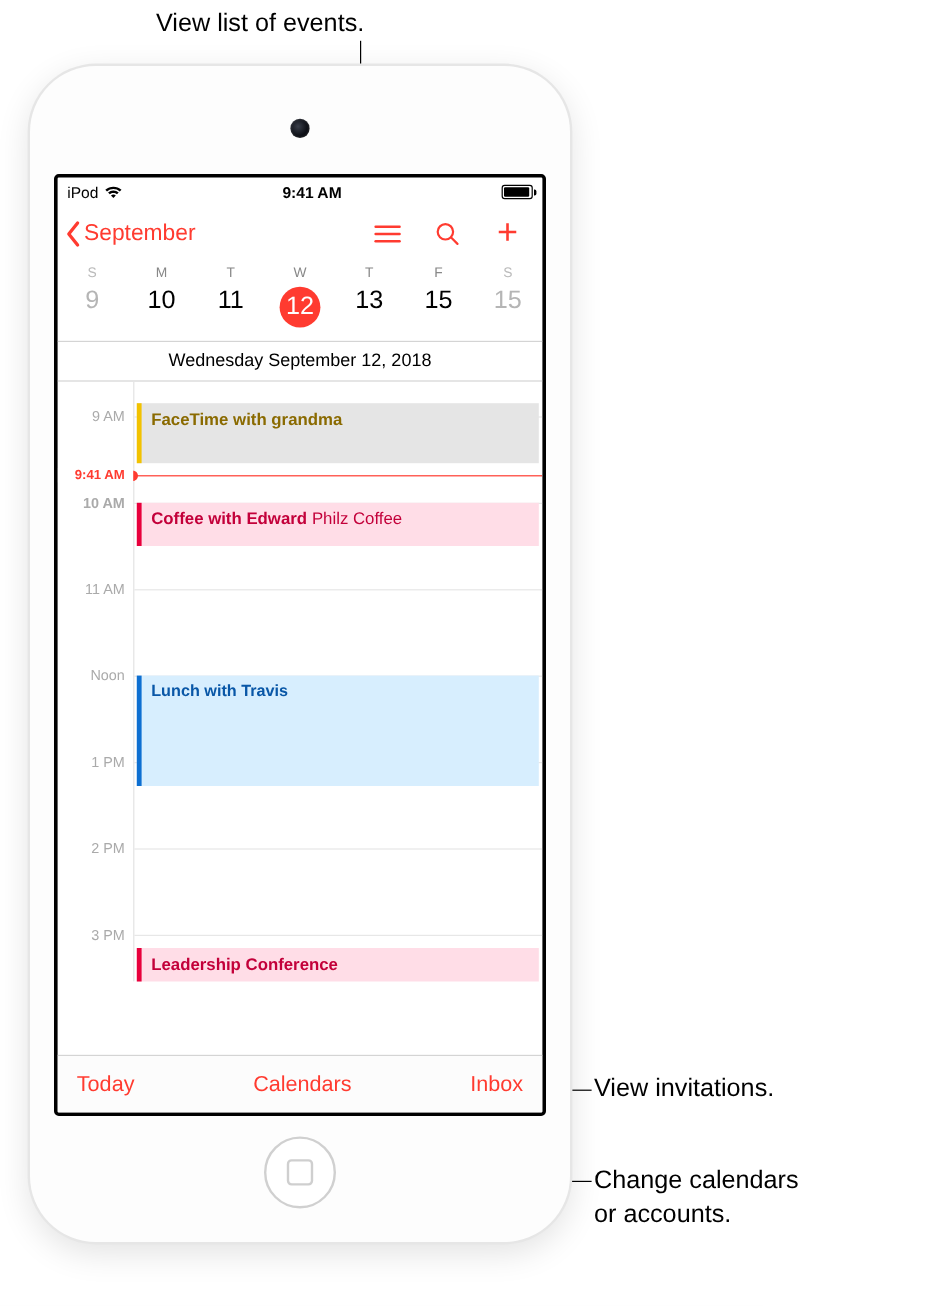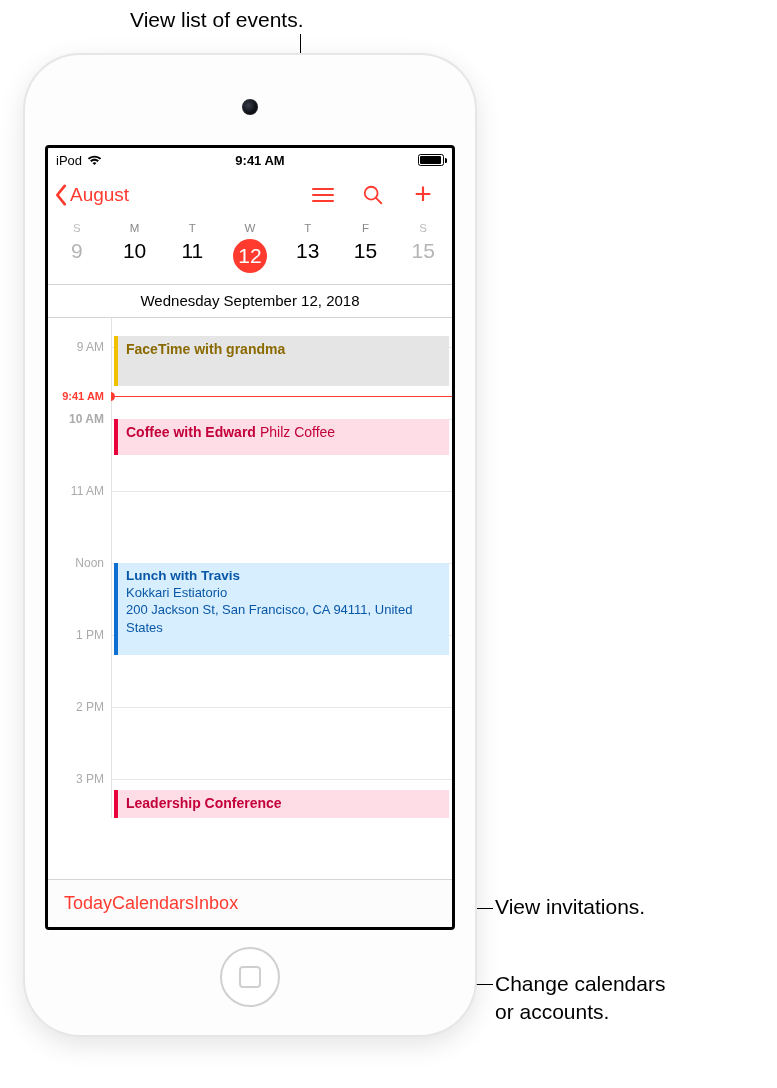--- a/index.html
+++ b/index.html
@@ -204,20 +204,21 @@
   }
 
   
   .toolbar {
     position: absolute;
     left: 0; right: 0; bottom: 0;
     height: 48px;
     border-top: 1px solid #d4d4d4;
     display: flex;
     align-items: center;
+    justify-content: space-between;
     padding: 0 16px;
     font-size: 18px;
     color: #ff3b30;
     background: #fcfcfc;
   }
 
   
   .callout {
     position: absolute;
     font-size: 21px;
@@ -264,21 +265,21 @@
             <div class="battery-fill"></div>
           </div>
       </div>
     </div>
 
     <div class="nav-bar">
       <div class="back-btn">
         <svg class="chevron-left" viewBox="0 0 14 24">
           <polyline points="11,2 3,12 11,22" fill="none" stroke="#ff3b30" stroke-width="3" stroke-linecap="round" stroke-linejoin="round"></polyline>
         </svg>
-        <span>August</span>
+        <span>September</span>
       </div>
       <div class="nav-actions">
         <div class="icon-btn">
           <div class="list-lines">
               <div></div>
               <div></div>
               <div></div>
             </div>
         </div>
         <div class="icon-btn">
@@ -326,22 +327,21 @@
       <div class="events-col" id="events-col">
           <div class="hour-line" style="top: 28.8px;"></div>
           <div class="hour-line" style="top: 100.8px;"></div>
           <div class="hour-line" style="top: 172.8px;"></div>
           <div class="hour-line" style="top: 244.8px;"></div>
           <div class="hour-line" style="top: 316.8px;"></div>
           <div class="hour-line" style="top: 388.8px;"></div>
           <div class="hour-line" style="top: 460.8px;"></div>
           <div class="event ev-yellow" style="top: 18px; height: 50.4px;"><span class="title">FaceTime with grandma</span></div>
           <div class="event ev-pink" style="top: 100.8px; height: 36px;"><span class="title">Coffee with Edward</span><span class="loc-inline">Philz Coffee</span></div>
-          <div class="event ev-blue" style="top: 244.8px; height: 92px;"><span class="title">Lunch with Travis</span><div class="loc-block" style="white-space: pre-line;">Kokkari Estiatorio
-200 Jackson St, San Francisco, CA  94111, United States</div></div>
+          <div class="event ev-blue" style="top: 244.8px; height: 92px;"><span class="title">Lunch with Travis</span></div>
           <div class="event ev-pink" style="top: 471.6px; height: 97.2px;"><span class="title">Leadership Conference</span></div>
         </div>
     <div class="now-label" style="top: 77.976px;">9:41 AM</div>
         <div class="now-line" style="top: 77.976px;">
           <div class="now-dot"></div>
         </div>
       </div>
 
     <div class="toolbar">
       <span>Today</span>

